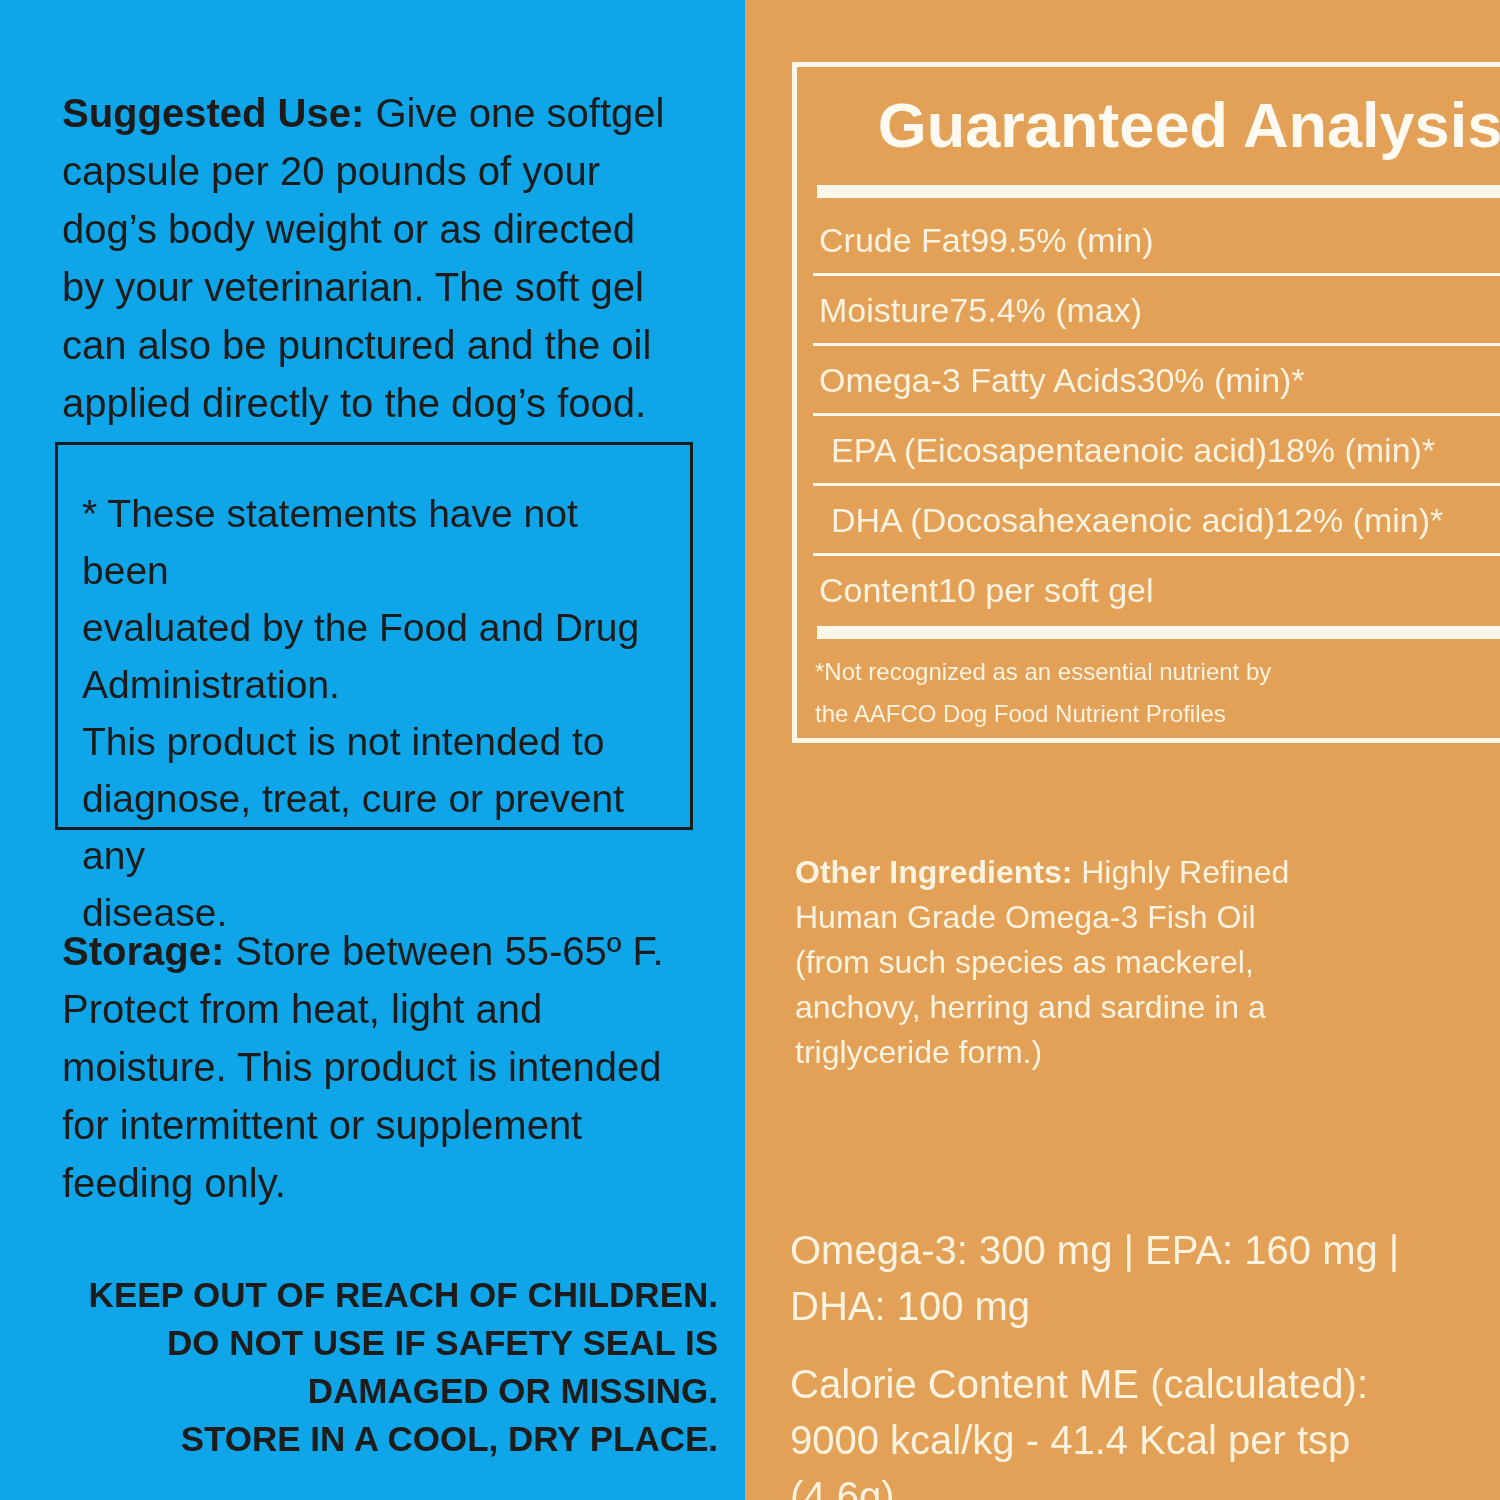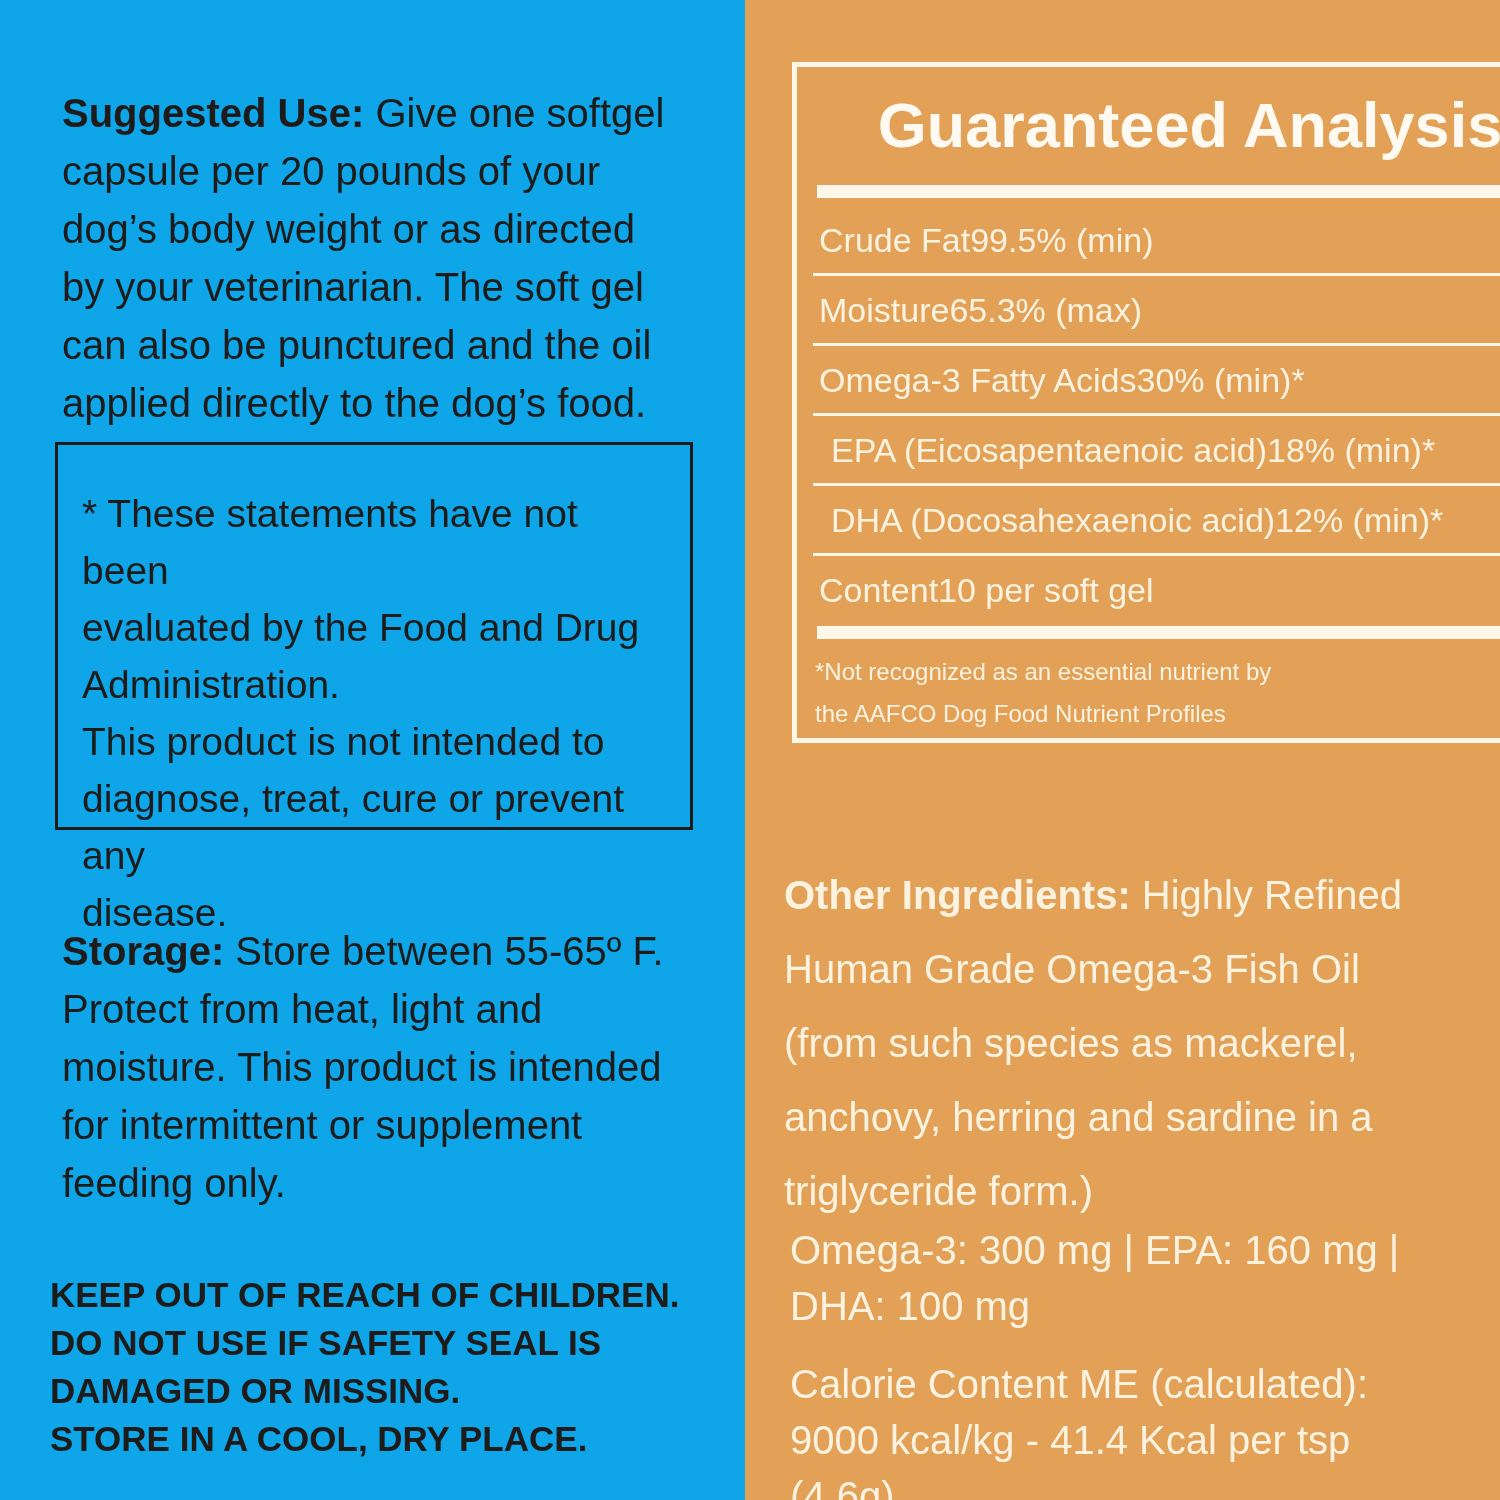--- a/index.html
+++ b/index.html
@@ -30,22 +30,22 @@
     box-sizing: border-box;
     border: 3px solid #1D1C1A;
     padding: 40px 24px 12px 24px;
     font-size: 39px; line-height: 57px;
   }
   .storage {
     position: absolute; top: 882px; left: 62px; width: 672px;
     font-size: 40px; line-height: 58px;
   }
   .warnings {
-    position: absolute; top: 1236px; left: 50px; width: 660px;
-    font-size: 35px; line-height: 48px; font-weight: bold;
+    position: absolute; top: 1236px; left: 58px; width: 660px;
+    font-size: 35px; line-height: 48px; font-weight: bold; text-align: right;
   }
 
   
   .right-panel {
     position: relative;
     width: 755px; height: 1500px;
     background: #E2A156;
     color: #FBF2E0;
     flex: none;
   }
@@ -76,22 +76,22 @@
   .ga-row.last { border-bottom: none; }
   .ga-bottom-bar {
     height: 13px; background: #FDF7EA;
     margin: 3px 4px 12px 4px;
   }
   .ga-footnote {
     font-size: 24px; line-height: 42px;
     padding: 0 2px;
   }
   .other-ingredients {
-    position: absolute; top: 818px; left: 39px; width: 668px;
-    font-size: 40px; line-height: 74px;
+    position: absolute; top: 818px; left: 50px; width: 668px;
+    font-size: 32px; line-height: 45px;
   }
   .other-ingredients b { font-weight: bold; }
   .dosage {
     position: absolute; top: 1182px; left: 45px; width: 668px;
     font-size: 40px; line-height: 56px;
   }
   .calorie-content {
     position: absolute; top: 1316px; left: 45px; width: 668px;
     font-size: 40px; line-height: 56px;
   }
@@ -136,21 +136,21 @@
 
     <div class="ga-bar"></div>
 
     <div class="ga-rows">
       <div class="ga-row">
         <span>Crude Fat</span>
         <span>99.5% (min)</span>
       </div>
       <div class="ga-row">
         <span>Moisture</span>
-        <span>65.3% (max)</span>
+        <span>75.4% (max)</span>
       </div>
       <div class="ga-row">
         <span>Omega-3 Fatty Acids</span>
         <span>30% (min)*</span>
       </div>
       <div class="ga-row indent">
         <span>EPA (Eicosapentaenoic acid)</span>
         <span>18% (min)*</span>
       </div>
       <div class="ga-row indent">

